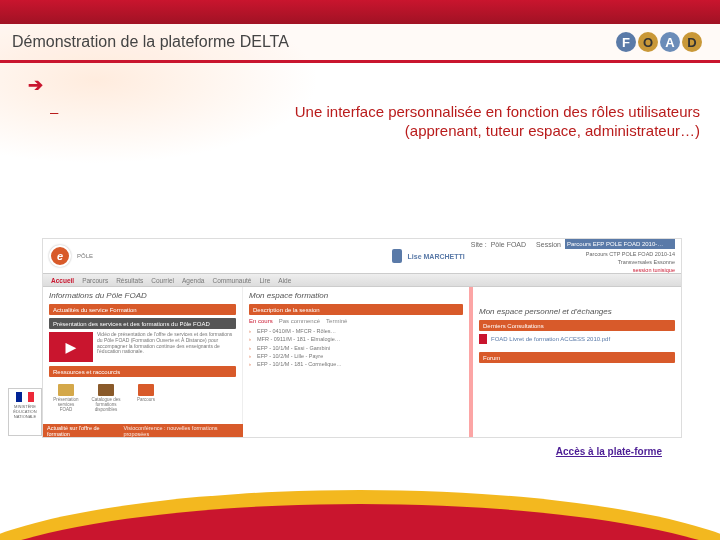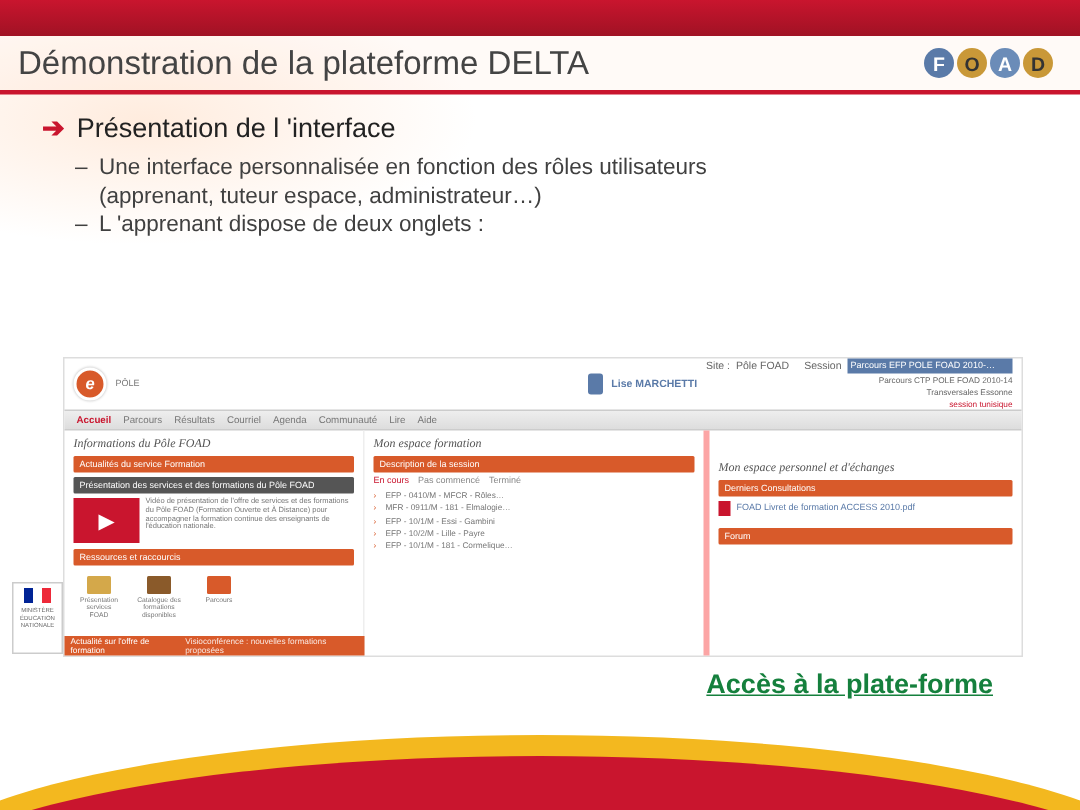--- a/index.html
+++ b/index.html
@@ -1,39 +1,39 @@
 <!DOCTYPE html>
 <html><head>
 <meta charset="utf-8">
 <style>
   * { box-sizing: border-box; margin: 0; padding: 0; }
   body { width: 720px; height: 540px; font-family: Arial, sans-serif; background: #fff; position: relative; overflow: hidden; }
   
   .top-band { position: absolute; top: 0; left: 0; right: 0; height: 24px; background: linear-gradient(to bottom, #c9152e, #a01224); }
   
   .title-bar { position: absolute; top: 24px; left: 0; right: 0; height: 36px; display: flex; align-items: center; justify-content: space-between; padding: 0 18px 0 12px; background: rgba(255,220,200,0.15); }
-  .title-text { font-size: 22px; color: #444; }
+  .title-text { font-size: 16px; color: #444; }
   
   .logo { display: flex; gap: 2px; align-items: center; }
   .logo-letter { width: 20px; height: 20px; border-radius: 50%; display: inline-flex; align-items: center; justify-content: center; font-size: 13px; font-weight: bold; color: #fff; }
   .logo-f { background: #5a7aa8; }
   .logo-o { background: #c99838; color: #333; }
   .logo-a { background: #6b8cb8; }
   .logo-d { background: #c99838; color: #333; }
   
   .title-underline { position: absolute; top: 60px; left: 0; right: 0; height: 3px; background: #c9152e; }
   
   .hand-bg { position: absolute; top: 24px; left: 0; width: 320px; height: 140px; background: radial-gradient(ellipse at 30% 40%, rgba(255,200,160,0.35), transparent 70%); z-index: -1; }
   
   .content { position: absolute; top: 74px; left: 28px; right: 20px; }
   .arrow-line { display: flex; align-items: center; gap: 8px; margin-bottom: 6px; }
   .arrow-icon { color: #c9152e; font-size: 18px; font-weight: bold; }
   .section-heading { font-size: 18px; color: #222; }
   .dash-list { list-style: none; margin-left: 22px; }
-  .dash-list li { font-size: 15px; color: #404040; line-height: 1.28; position: relative; padding-left: 16px; }
+  .dash-list li { font-size: 15px; color: #b91c1c; line-height: 1.28; position: relative; padding-left: 16px; text-align: right; }
   .dash-list li::before { content: "–"; position: absolute; left: 0; }
   .dot-list { list-style: none; margin-left: 58px; margin-top: 2px; }
   .dot-list li { font-size: 14px; color: #222; line-height: 1.3; position: relative; padding-left: 14px; }
   .dot-list li::before { content: "•"; position: absolute; left: 0; color: #333; }
   
   .screenshot { position: absolute; top: 238px; left: 42px; width: 640px; height: 200px; border: 1px solid #ddd; background: #fff; font-size: 7px; color: #666; }
   .ss-header { height: 34px; display: flex; align-items: center; padding: 0 6px; gap: 6px; }
   .ss-logo { width: 22px; height: 22px; border-radius: 50%; background: #d85a2a; border: 2px solid #fff; box-shadow: 0 0 2px rgba(0,0,0,0.3); display: flex; align-items: center; justify-content: center; color: #fff; font-size: 11px; font-style: italic; font-weight: bold; }
   .ss-pole { font-size: 6px; color: #777; }
   .ss-header-right { margin-left: auto; display: flex; align-items: center; gap: 6px; }
@@ -42,21 +42,21 @@
   .ss-session-drop { width: 110px; height: 10px; background: #5a7aa8; color: #fff; font-size: 6px; padding: 0 2px; display: flex; align-items: center; }
   .ss-session-sub { font-size: 5.5px; color: #666; margin-top: 1px; }
   
   .ss-nav { height: 14px; background: linear-gradient(#eee,#ddd); display: flex; align-items: center; gap: 8px; padding: 0 8px; font-size: 6.5px; color: #777; border-top: 1px solid #ccc; border-bottom: 1px solid #ccc; }
   .ss-nav-active { color: #c9152e; font-weight: bold; }
   
   .ss-body { display: flex; height: 150px; }
   .ss-col1 { width: 200px; border-right: 1px solid #eee; padding: 4px 6px; }
   .ss-col2 { width: 230px; border-right: 4px solid #fca5a5; padding: 4px 6px; }
   .ss-col3 { flex: 1; padding: 20px 6px; }
-  .ss-col-title { font-size: 8px; color: #555; font-family: Liberation Serif, serif; font-style: italic; margin-bottom: 4px; }
+  .ss-col-title { font-size: 8px; color: #555; font-family: Liberation Sans, sans-serif; font-style: italic; margin-bottom: 4px; }
   .ss-band { height: 11px; background: #d85a2a; color: #fff; font-size: 6px; display: flex; align-items: center; padding: 0 4px; margin-bottom: 3px; border-radius: 1px; }
   .ss-band-dark { height: 11px; background: #555; color: #fff; font-size: 6px; display: flex; align-items: center; padding: 0 4px; margin-bottom: 3px; border-radius: 1px; }
   .ss-pres-row { display: flex; gap: 4px; margin-bottom: 4px; }
   .ss-pres-img { width: 44px; height: 30px; background: #c9152e; display: flex; align-items: center; justify-content: center; color: #fff; font-size: 14px; }
   .ss-pres-text { font-size: 5px; color: #777; line-height: 1.15; flex: 1; }
   .ss-res-row { display: flex; gap: 10px; padding: 4px 2px; }
   .ss-res-item { width: 30px; text-align: center; font-size: 4.5px; color: #777; }
   .ss-res-icon { width: 16px; height: 12px; margin: 0 auto 1px; background: #d4a84a; border-radius: 1px; }
   
   .ss-tabs { display: flex; gap: 6px; font-size: 6px; margin-bottom: 3px; color: #888; }
@@ -65,21 +65,21 @@
   .ss-course-list div::before { content: "›"; position: absolute; left: 0; color: #d85a2a; }
   
   .ss-file { display: flex; align-items: center; gap: 4px; font-size: 6px; color: #5a7aa8; margin-bottom: 8px; }
   .ss-file-icon { width: 8px; height: 10px; background: #c9152e; }
   
   .ss-actualite { position: absolute; bottom: 0; left: 0; width: 200px; height: 13px; background: #d85a2a; color: #fff; font-size: 5.5px; display: flex; align-items: center; padding: 0 4px; }
   
   .sidebar-badge { position: absolute; top: 388px; left: 8px; width: 34px; height: 48px; border: 1px solid #ccc; background: #fff; text-align: center; font-size: 4px; color: #666; }
   .sidebar-badge .flag { width: 18px; height: 10px; margin: 3px auto 2px; background: linear-gradient(to right, #002395 33%, #fff 33% 66%, #ED2939 66%); }
   
-  .access-link { position: absolute; top: 446px; right: 58px; font-size: 18px; color: #15803d; font-weight: bold; text-decoration: underline; cursor: pointer; margin-left: 19px; }
+  .access-link { position: absolute; top: 446px; right: 58px; font-size: 10px; color: #4c1d95; font-weight: bold; text-decoration: underline; cursor: pointer; margin-left: 19px; }
   
   .swoosh { position: absolute; bottom: 0; left: 0; right: 0; height: 70px; overflow: hidden; pointer-events: none; }
   .swoosh::before { content: ""; position: absolute; bottom: -40px; left: -60px; right: -60px; height: 90px; background: #f3b81f; border-radius: 50% 50% 0 0 / 100% 100% 0 0; }
   .swoosh::after { content: ""; position: absolute; bottom: -52px; left: -60px; right: -60px; height: 88px; background: #c9152e; border-radius: 50% 50% 0 0 / 100% 100% 0 0; }
 </style>
 </head>
 <body>
 
 <div class="top-band"></div>
 <div class="hand-bg"></div>
@@ -91,28 +91,26 @@
     <span class="logo-letter logo-o">O</span>
     <span class="logo-letter logo-a">A</span>
     <span class="logo-letter logo-d">D</span>
   </span>
 </div>
 <div class="title-underline"></div>
 
 <div class="content">
   <div class="arrow-line">
     <span class="arrow-icon">➔</span>
-    <span class="section-heading">Présentation de l 'interface</span>
   </div>
   <ul class="dash-list">
     <li>
       <span>Une interface personnalisée en fonction des rôles utilisateurs</span><br>
       <span>(apprenant, tuteur espace, administrateur…)</span>
     </li>
-    <li>L 'apprenant dispose de deux onglets :</li>
   </ul>
 </div>
 
 <div class="screenshot">
   <div class="ss-header">
     <span class="ss-logo">e</span>
     <span class="ss-pole">PÔLE</span>
     <div class="ss-header-right">
       <span class="ss-avatar"></span>
       <span class="ss-user">Lise MARCHETTI</span>

